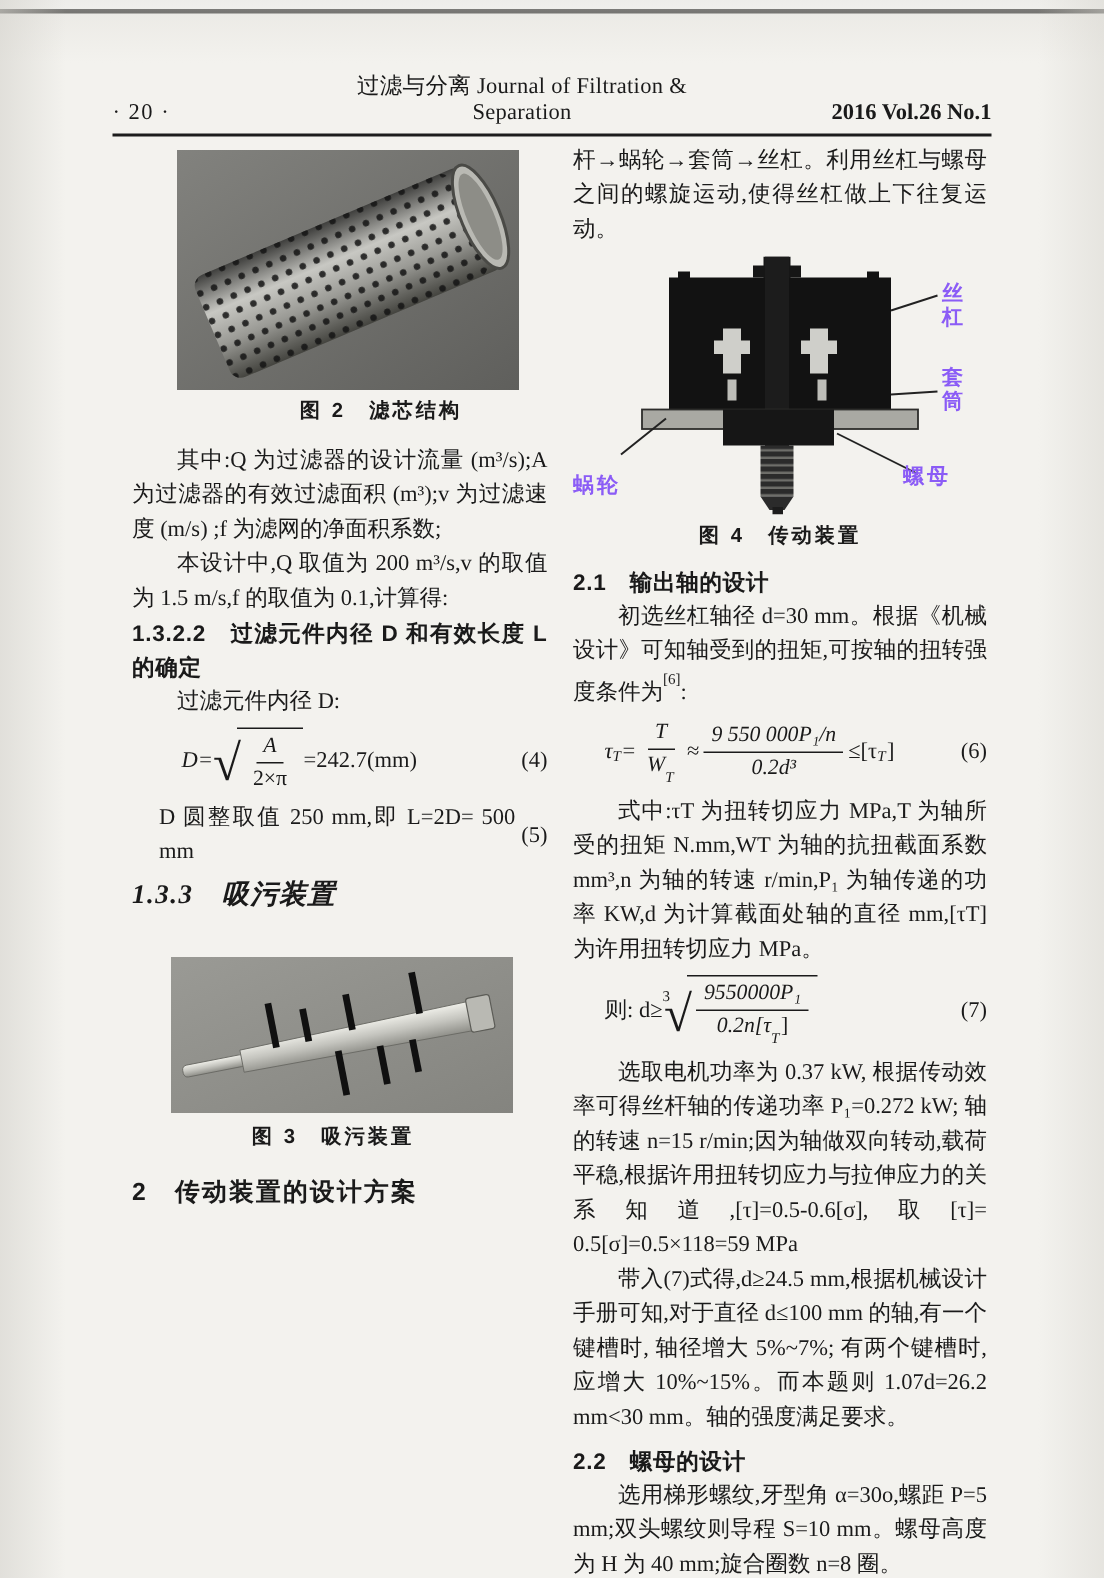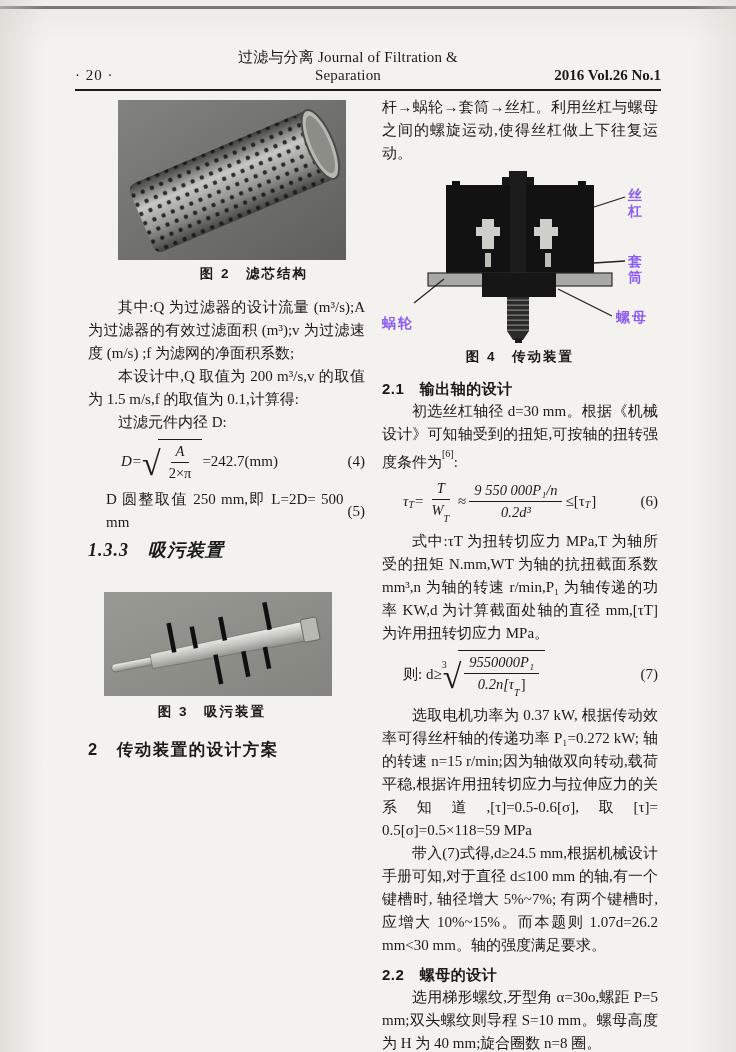--- a/index.html
+++ b/index.html
@@ -37,21 +37,21 @@
 
   p{margin:0;}
   .indent{text-indent:2em;}
 
   
   .fig{margin:0;}
   .fig-photo{display:block;}
   .fig-caption{text-align:center;font-weight:700;font-size:13.5px;line-height:20px;letter-spacing:2px;
     font-family:"Liberation Sans","DejaVu Sans",sans-serif;}
   .fig2-wrap{width:272px;margin:4px 0 12px 30px;}
-  .fig3-wrap{width:216px;margin:30px 0 0 16px;}
+  .fig3-wrap{width:216px;margin:30px 0 0 26px;}
   .fig4-wrap{position:relative;width:276px;margin-top:6px;}
   .fig4-label{
     position:absolute;font-size:14px;font-weight:700;letter-spacing:2px;
     font-family:"Liberation Sans","DejaVu Sans",sans-serif;color:#8b5cf6;line-height:16px;
   }
 
   
   .h-sub{font-weight:700;font-size:15px;letter-spacing:.5px;
     font-family:"Liberation Sans","DejaVu Sans",sans-serif;}
   .h-kai{font-style:italic;font-weight:600;font-size:18px;letter-spacing:1px;}
@@ -116,20 +116,21 @@
         <ellipse cx="96" cy="0" rx="9" ry="31" fill="#8d8d87"></ellipse>
       </g>
     </svg>
     <div class="fig-caption mt4">图 2　滤芯结构</div>
   </div>
 
   <p class="indent mt8">其中:Q 为过滤器的设计流量 (m³/s);A 为过滤器的有效过滤面积 (m³);v 为过滤速度 (m/s) ;f 为滤网的净面积系数;</p>
   <p class="indent">本设计中,Q 取值为 200 m³/s,v 的取值为 1.5 m/s,f 的取值为 0.1,计算得:</p>
 
 
+  <p class="h-sub">1.3.2.2　过滤元件内径 D 和有效长度 L 的确定</p>
   <p class="indent">过滤元件内径 D:</p>
 
   <div class="eq">
     <span class="eq-body">
       <span class="var">D=</span>
       <span class="rsign">√</span>
       <span class="rbody"><span class="frac">
         <span class="num var">A</span>
         <span class="den">2×π</span>
       </span></span>
@@ -220,23 +221,23 @@
       <rect x="133" y="167" width="7" height="5" fill="#1c1c1c"></rect>
 
       <g stroke="#222222" stroke-width="1.3">
         <line x1="212" y1="36" x2="243" y2="26"></line>
         <line x1="212" y1="92" x2="243" y2="90"></line>
         <line x1="62" y1="108" x2="32" y2="132"></line>
         <line x1="176" y1="118" x2="230" y2="145"></line>
       </g>
     </svg>
     <span class="fig4-label" style="left:246px;top:16px;">丝杠</span>
-    <span class="fig4-label" style="left:246px;top:82px;">套筒</span>
+    <span class="fig4-label" style="left:246px;top:72px;">套筒</span>
     <span class="fig4-label" style="left:0px;top:144px;">蜗轮</span>
-    <span class="fig4-label" style="left:234px;top:138px;">螺母</span>
+    <span class="fig4-label" style="left:220px;top:138px;">螺母</span>
     <div class="fig-caption mt4">图 4　传动装置</div>
   </div>
 
   <p class="h-sub mt10">2.1　输出轴的设计</p>
 
   <p class="indent"><span>初选丝杠轴径 d=30 mm。根据《机械设计》可知轴受到的扭矩,可按轴的扭转强度条件为</span><sup class="ref">[6]</sup><span>:</span></p>
 
   <div class="eq">
     <span class="eq-body" style="padding-left:1.4em;">
       <span class="var">τ</span>

